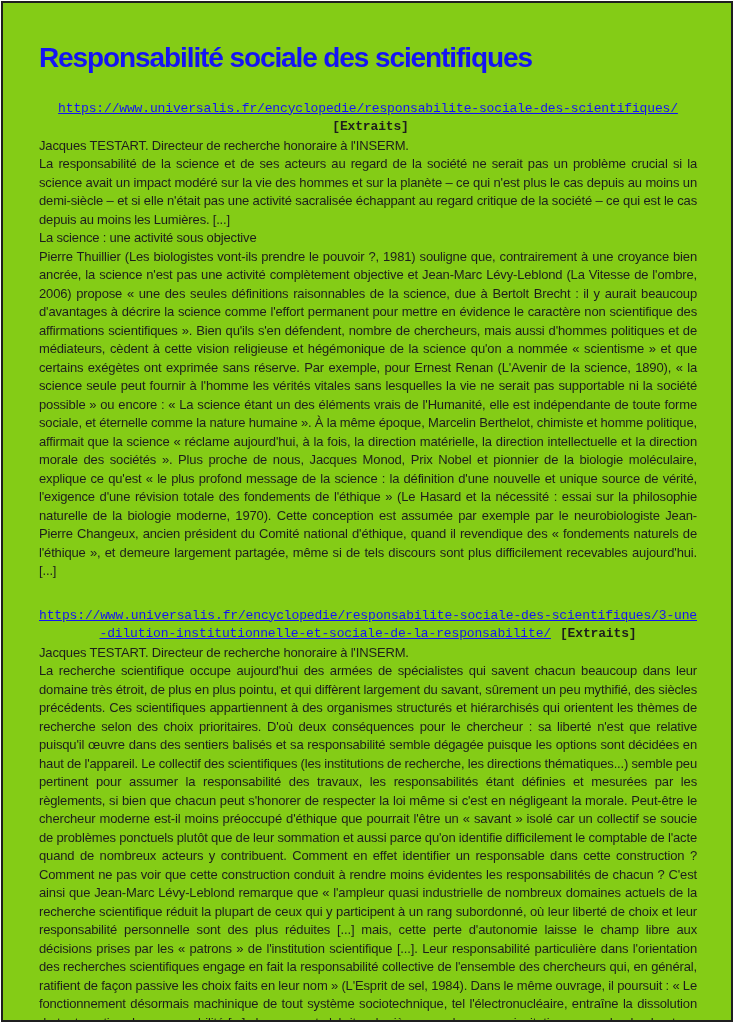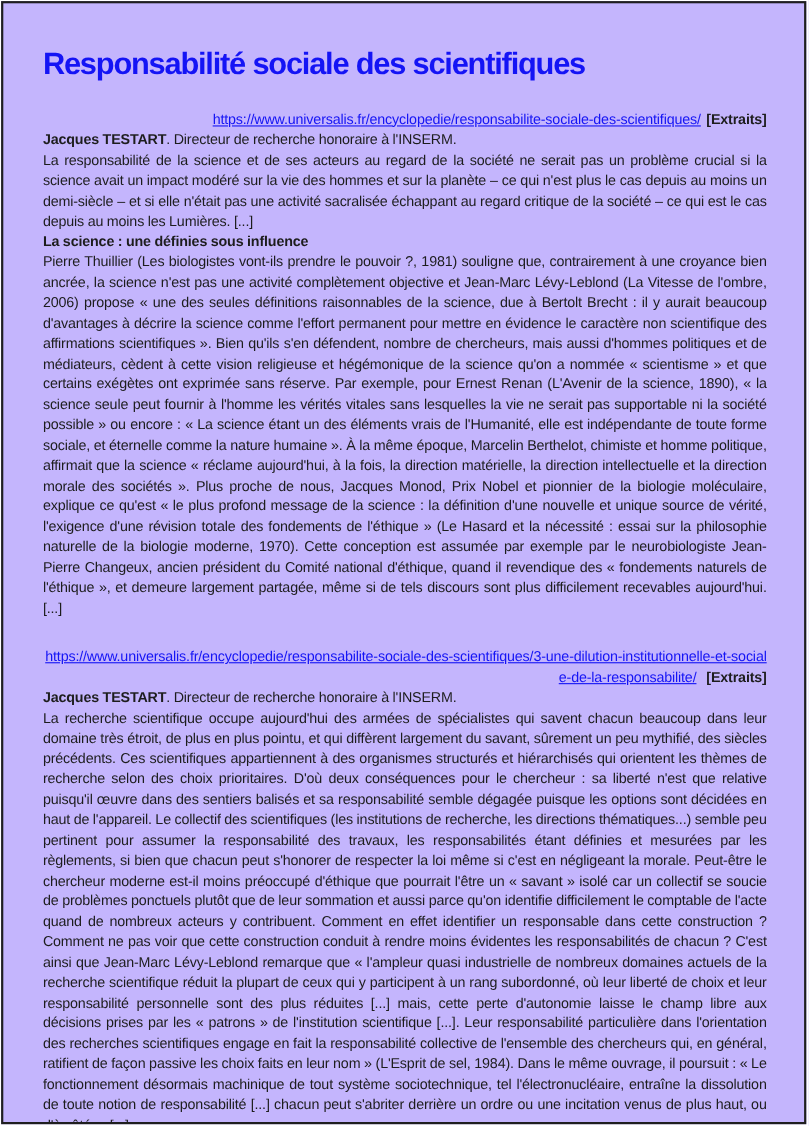--- a/index.html
+++ b/index.html
@@ -5,21 +5,21 @@
   html, body { margin: 0; padding: 0; background: #ffffff; }
   body {
     width: 735px; height: 1024px;
     font-family: "Liberation Sans", "DejaVu Sans", sans-serif;
     color: #1d1d1d;
     position: relative;
   }
   .page {
     position: absolute; left: 1px; top: 1px; right: 2px; bottom: 2px;
     border: 2px solid #1f1f1f;
-    background: #c4b5fd;
+    background: #84cc16;
     overflow: hidden;
     box-sizing: border-box;
   }
   .content {
     padding: 40px 34px 0 36px;
   }
   h1.doc-title {
     font-size: 28px;
     font-weight: bold;
     color: #1414f5;
@@ -37,44 +37,44 @@
     margin: 0;
     text-align: justify;
   }
   .line { margin: 0; }
   a.src-link {
     color: #1414f5;
     text-decoration: underline;
     cursor: pointer;
     word-break: break-all;
   }
-  .bold { font-weight: bold; }
+  .bold { font-weight: normal; }
   .italic { }
   .extraits { font-weight: bold; margin-left: 5px; white-space: nowrap; }
   .extraits2 { font-weight: bold; margin-left: 9px; white-space: nowrap; }
   .section2 { margin-top: 26px; }
-  .linkblock { text-align: right; }
+  .linkblock { text-align: center; font-family: Liberation Mono, monospace; }
 </style>
 </head>
 <body>
 
 <div class="page">
   <div class="content">
 
     <h1 class="doc-title">Responsabilité sociale des scientifiques</h1>
 
     <div>
       <div class="line linkblock">
         <a class="src-link body-text">https://www.universalis.fr/encyclopedie/responsabilite-sociale-des-scientifiques/</a><span class="extraits body-text">[Extraits]</span>
       </div>
       <div class="line body-text">
         <span class="bold">Jacques TESTART</span><span>. Directeur de recherche honoraire à l'INSERM.</span>
       </div>
       <p class="para body-text">La responsabilité de la science et de ses acteurs au regard de la société ne serait pas un problème crucial si la science avait un impact modéré sur la vie des hommes et sur la planète – ce qui n'est plus le cas depuis au moins un demi-siècle – et si elle n'était pas une activité sacralisée échappant au regard critique de la société – ce qui est le cas depuis au moins les Lumières. [...]</p>
-      <div class="line body-text bold">La science : une définies sous influence</div>
+      <div class="line body-text bold">La science : une activité sous objective</div>
       <p class="para body-text">Pierre Thuillier (Les biologistes vont-ils prendre le pouvoir ?, 1981) souligne que, contrairement à une croyance bien ancrée, la science n'est pas une activité complètement objective et Jean-Marc Lévy-Leblond (La Vitesse de l'ombre, 2006) propose « une des seules définitions raisonnables de la science, due à Bertolt Brecht : il y aurait beaucoup d'avantages à décrire la science comme l'effort permanent pour mettre en évidence le caractère non scientifique des affirmations scientifiques ». Bien qu'ils s'en défendent, nombre de chercheurs, mais aussi d'hommes politiques et de médiateurs, cèdent à cette vision religieuse et hégémonique de la science qu'on a nommée « scientisme » et que certains exégètes ont exprimée sans réserve. Par exemple, pour Ernest Renan (L'Avenir de la science, 1890), « la science seule peut fournir à l'homme les vérités vitales sans lesquelles la vie ne serait pas supportable ni la société possible » ou encore : « La science étant un des éléments vrais de l'Humanité, elle est indépendante de toute forme sociale, et éternelle comme la nature humaine ». À la même époque, Marcelin Berthelot, chimiste et homme politique, affirmait que la science « réclame aujourd'hui, à la fois, la direction matérielle, la direction intellectuelle et la direction morale des sociétés ». Plus proche de nous, Jacques Monod, Prix Nobel et pionnier de la biologie moléculaire, explique ce qu'est « le plus profond message de la science : la définition d'une nouvelle et unique source de vérité, l'exigence d'une révision totale des fondements de l'éthique » (Le Hasard et la nécessité : essai sur la philosophie naturelle de la biologie moderne, 1970). Cette conception est assumée par exemple par le neurobiologiste Jean-Pierre Changeux, ancien président du Comité national d'éthique, quand il revendique des « fondements naturels de l'éthique », et demeure largement partagée, même si de tels discours sont plus difficilement recevables aujourd'hui. [...]</p>
     </div>
 
     <div class="section2">
       <div class="line linkblock">
         <a class="src-link body-text">https://www.universalis.fr/encyclopedie/responsabilite-sociale-des-scientifiques/3-une-dilution-institutionnelle-et-sociale-de-la-responsabilite/</a><span class="extraits2 body-text">[Extraits]</span>
       </div>
       <div class="line body-text">
         <span class="bold">Jacques TESTART</span><span>. Directeur de recherche honoraire à l'INSERM.</span>
       </div>

